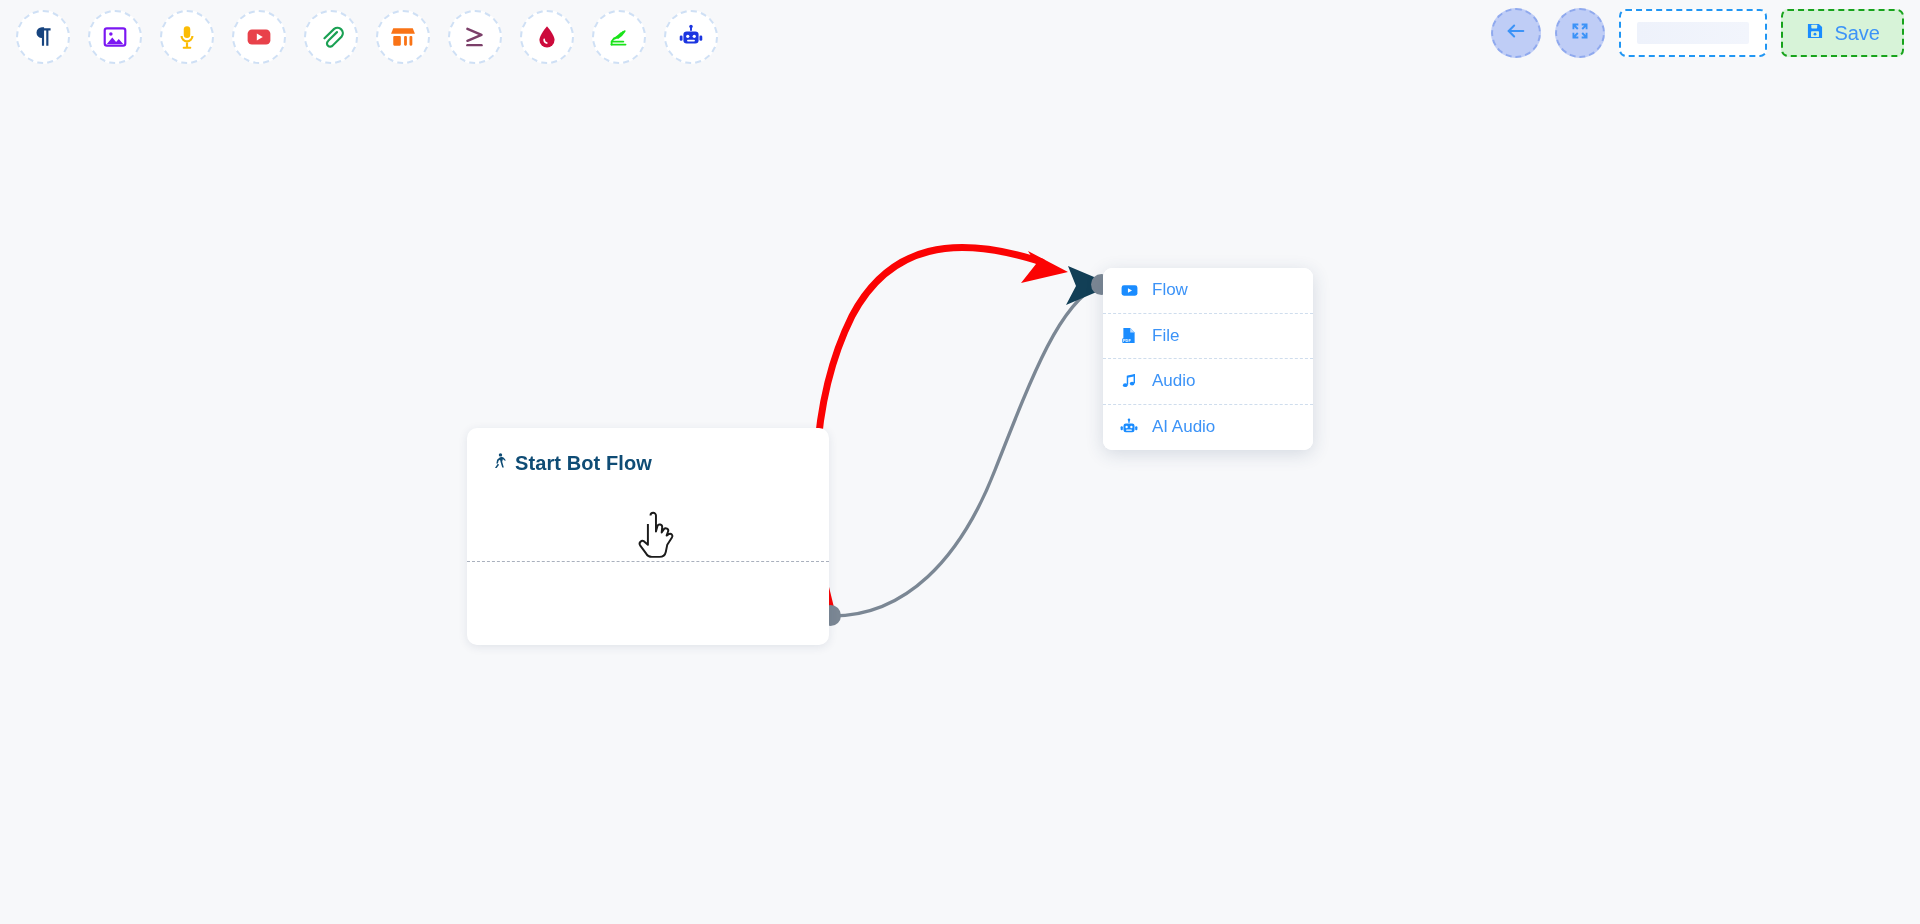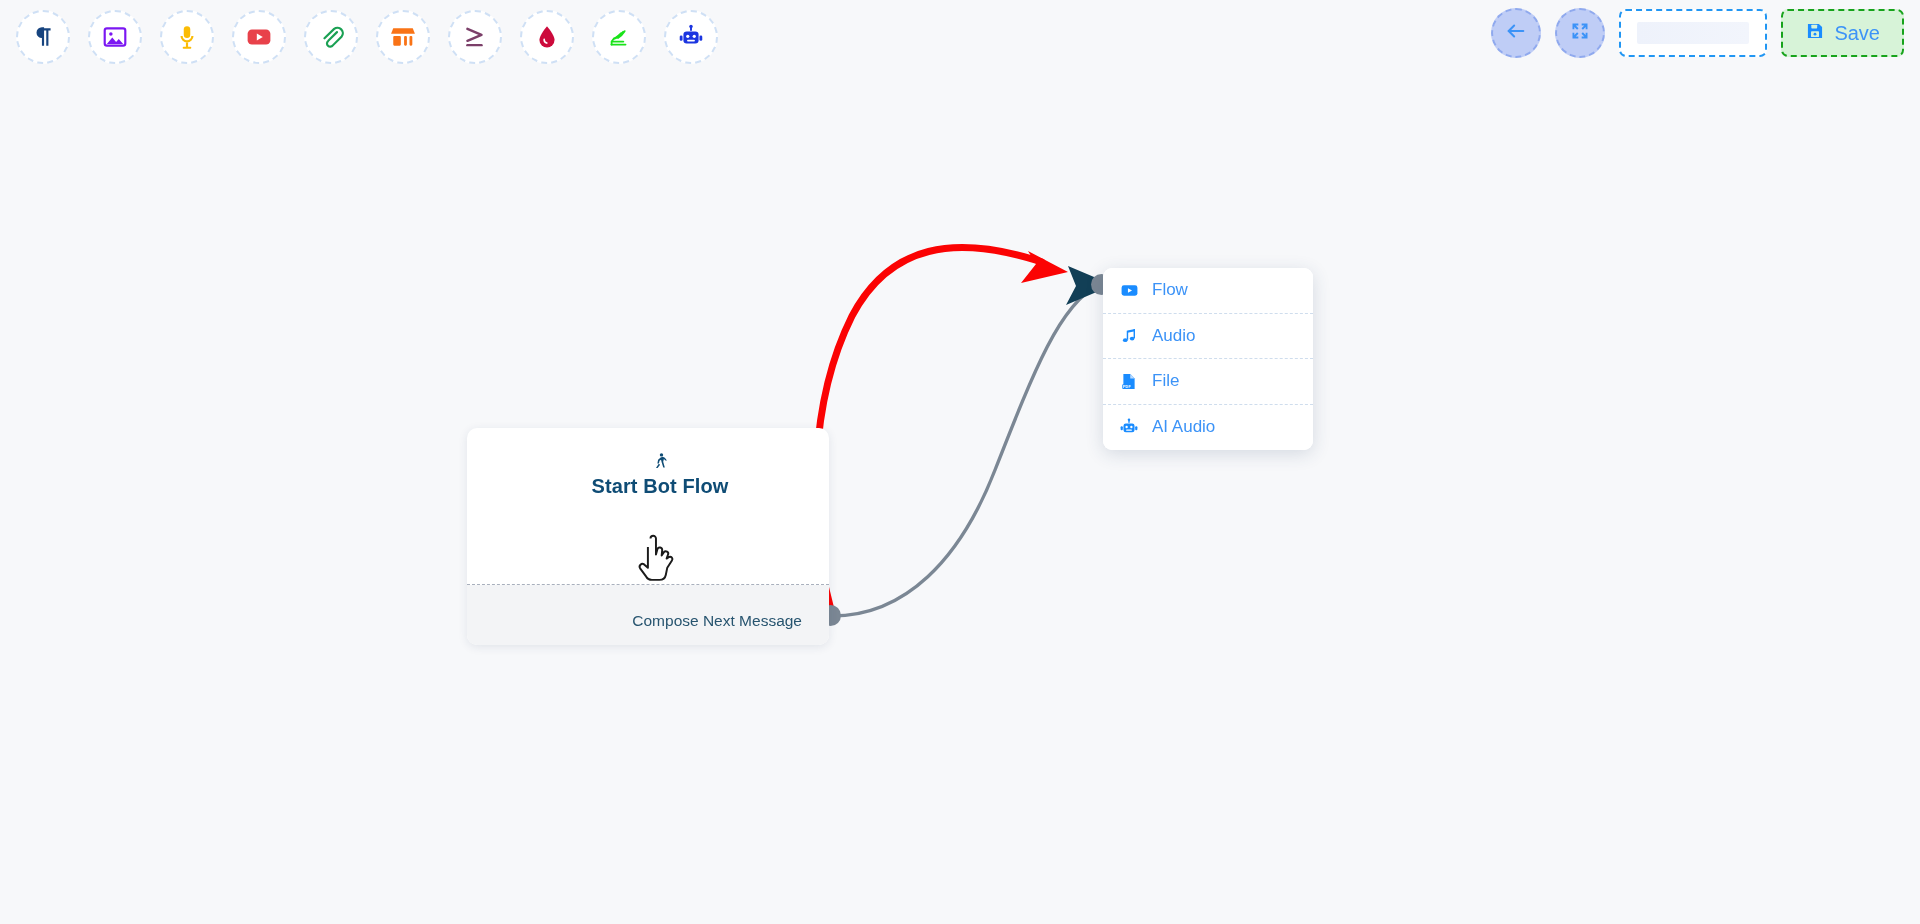--- a/index.html
+++ b/index.html
@@ -70,23 +70,22 @@
   .card {
     position: absolute;
     left: 467px; top: 428px;
     width: 362px; height: 217px;
     background: #ffffff;
     border-radius: 10px;
     box-shadow: 0 2px 10px rgba(30,50,90,0.10);
     overflow: hidden;
   }
   .card-head {
-    display: flex; align-items: center; 
+    display: flex; align-items: center; gap: 7px;
     padding: 23px 0 0 24px;
-    flex-direction: column;
   }
   .card-title {
     font-size: 20px; font-weight: bold; color: #0f4c75; letter-spacing: .1px;
   }
   .card-body {
     height: 86px; position: relative;
   }
   .card-divider {
     border-top: 1px dashed #a9b0bd;
     margin: 0;
@@ -317,62 +316,59 @@
     <div class="card-body">
       <div class="hand-cursor" style="position:absolute;left:168px;top:36px;">
         <svg width="44" height="52" viewBox="0 0 32 40">
           <path d="M11 3.5a2.1 2.1 0 0 1 4.2 0v12.2l1.1-4a1.9 1.9 0 0 1 3.7.7l-.4 4.2 1.7-2.6a1.85 1.85 0 0 1 3.2 1.8l-1.1 3.1 1.9-1.2a1.8 1.8 0 0 1 2.2 2.7l-3.6 5.5-1.1 5.4a5 5 0 0 1-4.9 4H12a5 5 0 0 1-4.3-2.5L3 26.4a2.2 2.2 0 0 1 3.1-3l2.9 2.6V10" fill="#ffffff" stroke="#1b1b1b" stroke-width="1.5" stroke-linejoin="round"></path>
         </svg>
       </div>
     </div>
 
     <div class="card-divider"></div>
 
-    <div class="card-foot">
-      <span class="flabel">Compose Next Message</span>
-    </div>
   </div>
 
   <div class="menu">
 
 
 
     <div class="menu-item">
       <span class="micon">
         <svg width="19" height="19" viewBox="0 0 24 24">
           <rect x="2" y="5.5" width="20" height="13" rx="3" fill="#1a8cff"></rect>
           <path d="M10 9.3l5.2 2.7-5.2 2.7z" fill="#fff"></path>
         </svg>
       </span>
       <span class="mlabel">Flow</span>
+    </div>
+
+    <div class="menu-item">
+      <span class="micon">
+        <svg width="18" height="19" viewBox="0 0 24 24">
+          <path d="M4.5 2h9.2L19.5 8v14H4.5z" fill="#1a8cff"></path>
+          <path d="M13.7 2L19.5 8h-5.8z" fill="#bcdcff"></path>
+          <rect x="3" y="15.5" width="12.5" height="6.5" rx="1.2" fill="#1a8cff"></rect>
+          <text x="9.2" y="20.6" font-size="5.2" font-family="Liberation Sans, sans-serif" fill="#ffffff" text-anchor="middle" font-weight="bold">PDF</text>
+        </svg>
+      </span>
+      <span class="mlabel">File</span>
     </div>
 
     <div class="menu-item">
       <span class="micon">
         <svg width="18" height="18" viewBox="0 0 24 24" fill="#1a8cff">
           <path d="M10 4.6l10-2v3.2l-10 2z"></path>
           <rect x="9" y="5" width="1.9" height="12"></rect>
           <rect x="18.1" y="2.8" width="1.9" height="12"></rect>
           <ellipse cx="7" cy="17.6" rx="3.1" ry="2.5"></ellipse>
           <ellipse cx="16.2" cy="15.4" rx="3.1" ry="2.5"></ellipse>
         </svg>
       </span>
       <span class="mlabel">Audio</span>
-    </div>
-
-    <div class="menu-item">
-      <span class="micon">
-        <svg width="18" height="19" viewBox="0 0 24 24">
-          <path d="M4.5 2h9.2L19.5 8v14H4.5z" fill="#1a8cff"></path>
-          <path d="M13.7 2L19.5 8h-5.8z" fill="#bcdcff"></path>
-          <rect x="3" y="15.5" width="12.5" height="6.5" rx="1.2" fill="#1a8cff"></rect>
-          <text x="9.2" y="20.6" font-size="5.2" font-family="Liberation Sans, sans-serif" fill="#ffffff" text-anchor="middle" font-weight="bold">PDF</text>
-        </svg>
-      </span>
-      <span class="mlabel">File</span>
     </div>
 
 
     <div class="menu-item">
       <span class="micon">
         <svg width="20" height="19" viewBox="0 0 24 24" fill="#1a8cff">
           <rect x="5" y="7" width="14" height="11" rx="3"></rect>
           <rect x="11.1" y="2.4" width="1.8" height="4" rx="0.9"></rect>
           <circle cx="12" cy="2.3" r="1.6"></circle>
           <rect x="1.4" y="10.5" width="2.8" height="5" rx="1.3"></rect>

